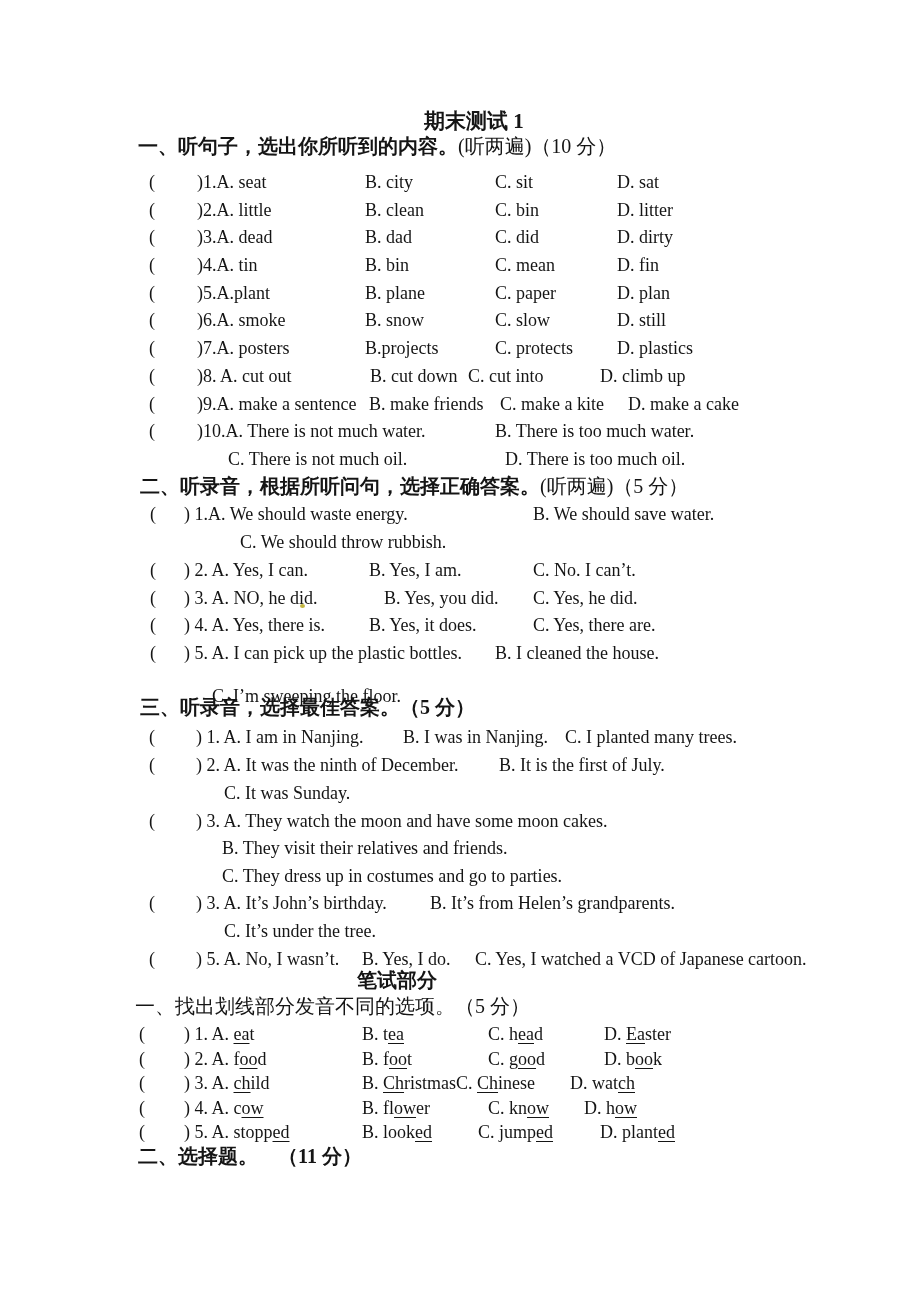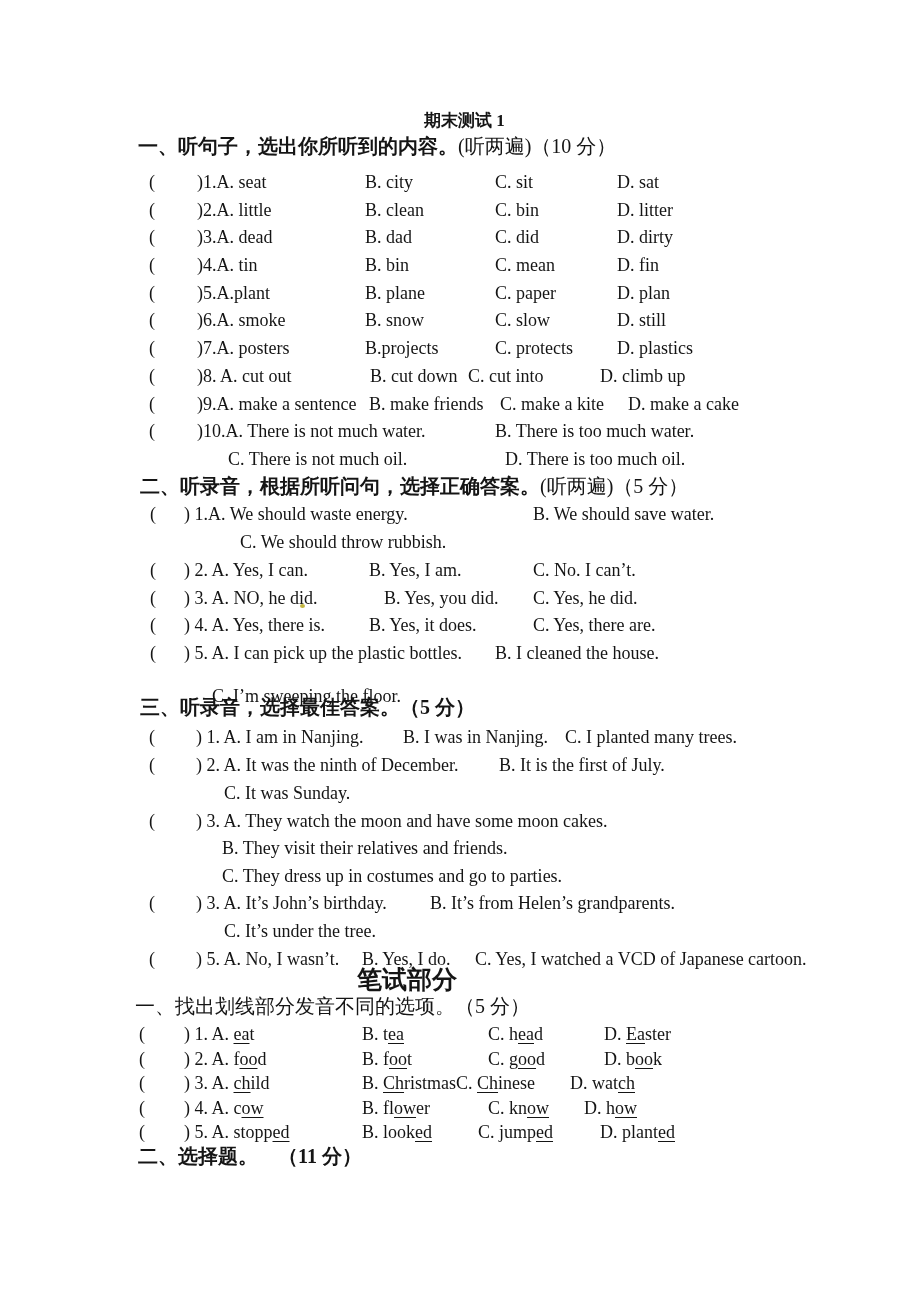--- a/index.html
+++ b/index.html
@@ -5,22 +5,22 @@
   html,body{margin:0;padding:0;background:#ffffff;}
   .page{position:relative;width:920px;height:1302px;background:#ffffff;color:#151515;
         font-family:"Liberation Serif","DejaVu Serif",serif;font-size:18px;overflow:hidden;}
   .line{position:absolute;left:0;width:100%;height:28px;line-height:28px;}
   .wline{height:25px;line-height:25px;}
   .seg{position:absolute;top:0;white-space:nowrap;}
   .head{position:absolute;white-space:nowrap;height:28px;line-height:28px;font-size:20px;}
   .hb{font-weight:700;}
   .hl{font-weight:400;}
   .hr{font-weight:400;}
-  .title{position:absolute;font-size:17px;font-weight:700;white-space:nowrap;height:26px;line-height:26px;}
-  .subtitle{position:absolute;font-size:25px;font-weight:700;white-space:nowrap;height:26px;line-height:26px;}
+  .title{position:absolute;font-size:21px;font-weight:700;white-space:nowrap;height:26px;line-height:26px;}
+  .subtitle{position:absolute;font-size:20px;font-weight:700;white-space:nowrap;height:26px;line-height:26px;}
   .u{text-decoration:underline;text-underline-offset:3px;}
   .dot{position:absolute;width:5px;height:4px;border-radius:50%;background:#b9a81f;opacity:.85;}
 </style>
 </head>
 <body>
 
 <div class="page">
 
   <div class="title" style="top:108px;left:424px">期末测试 1</div>
 

